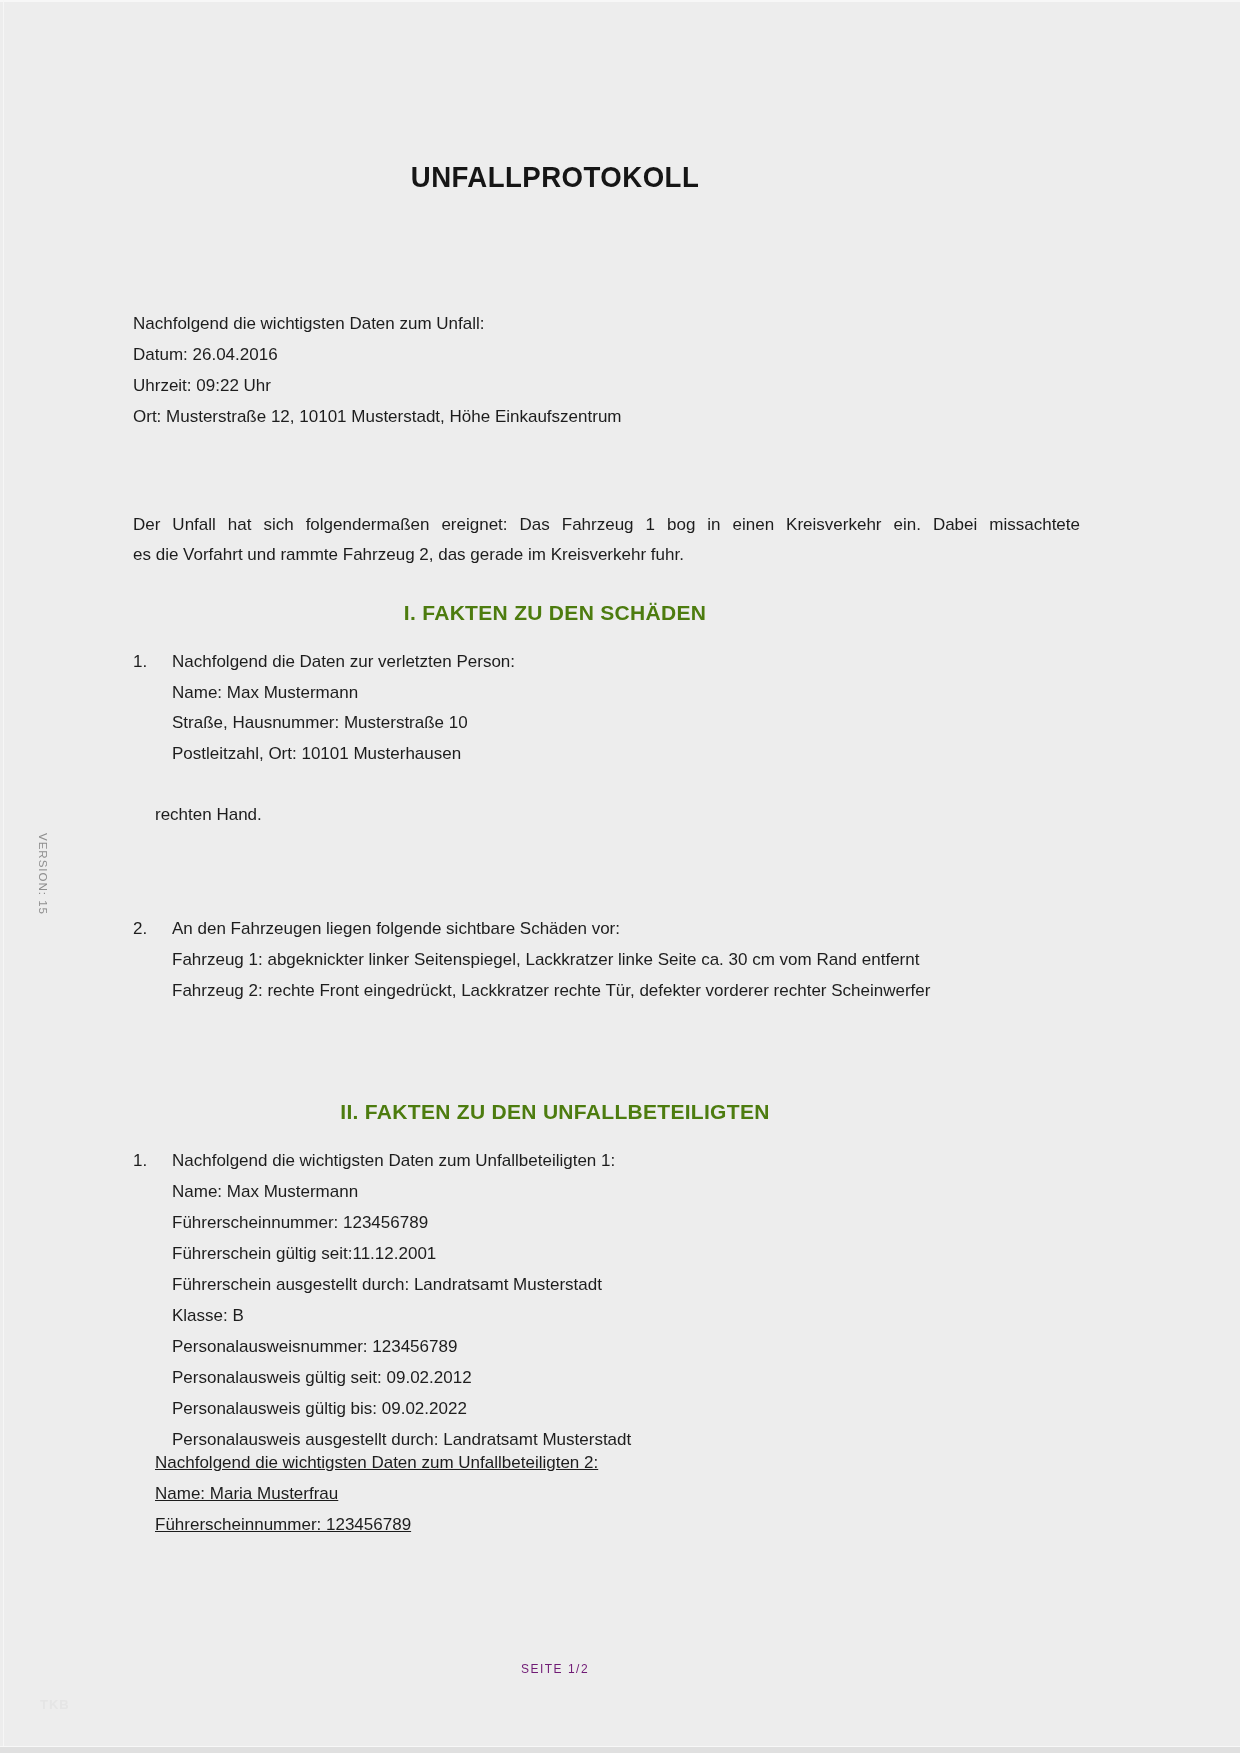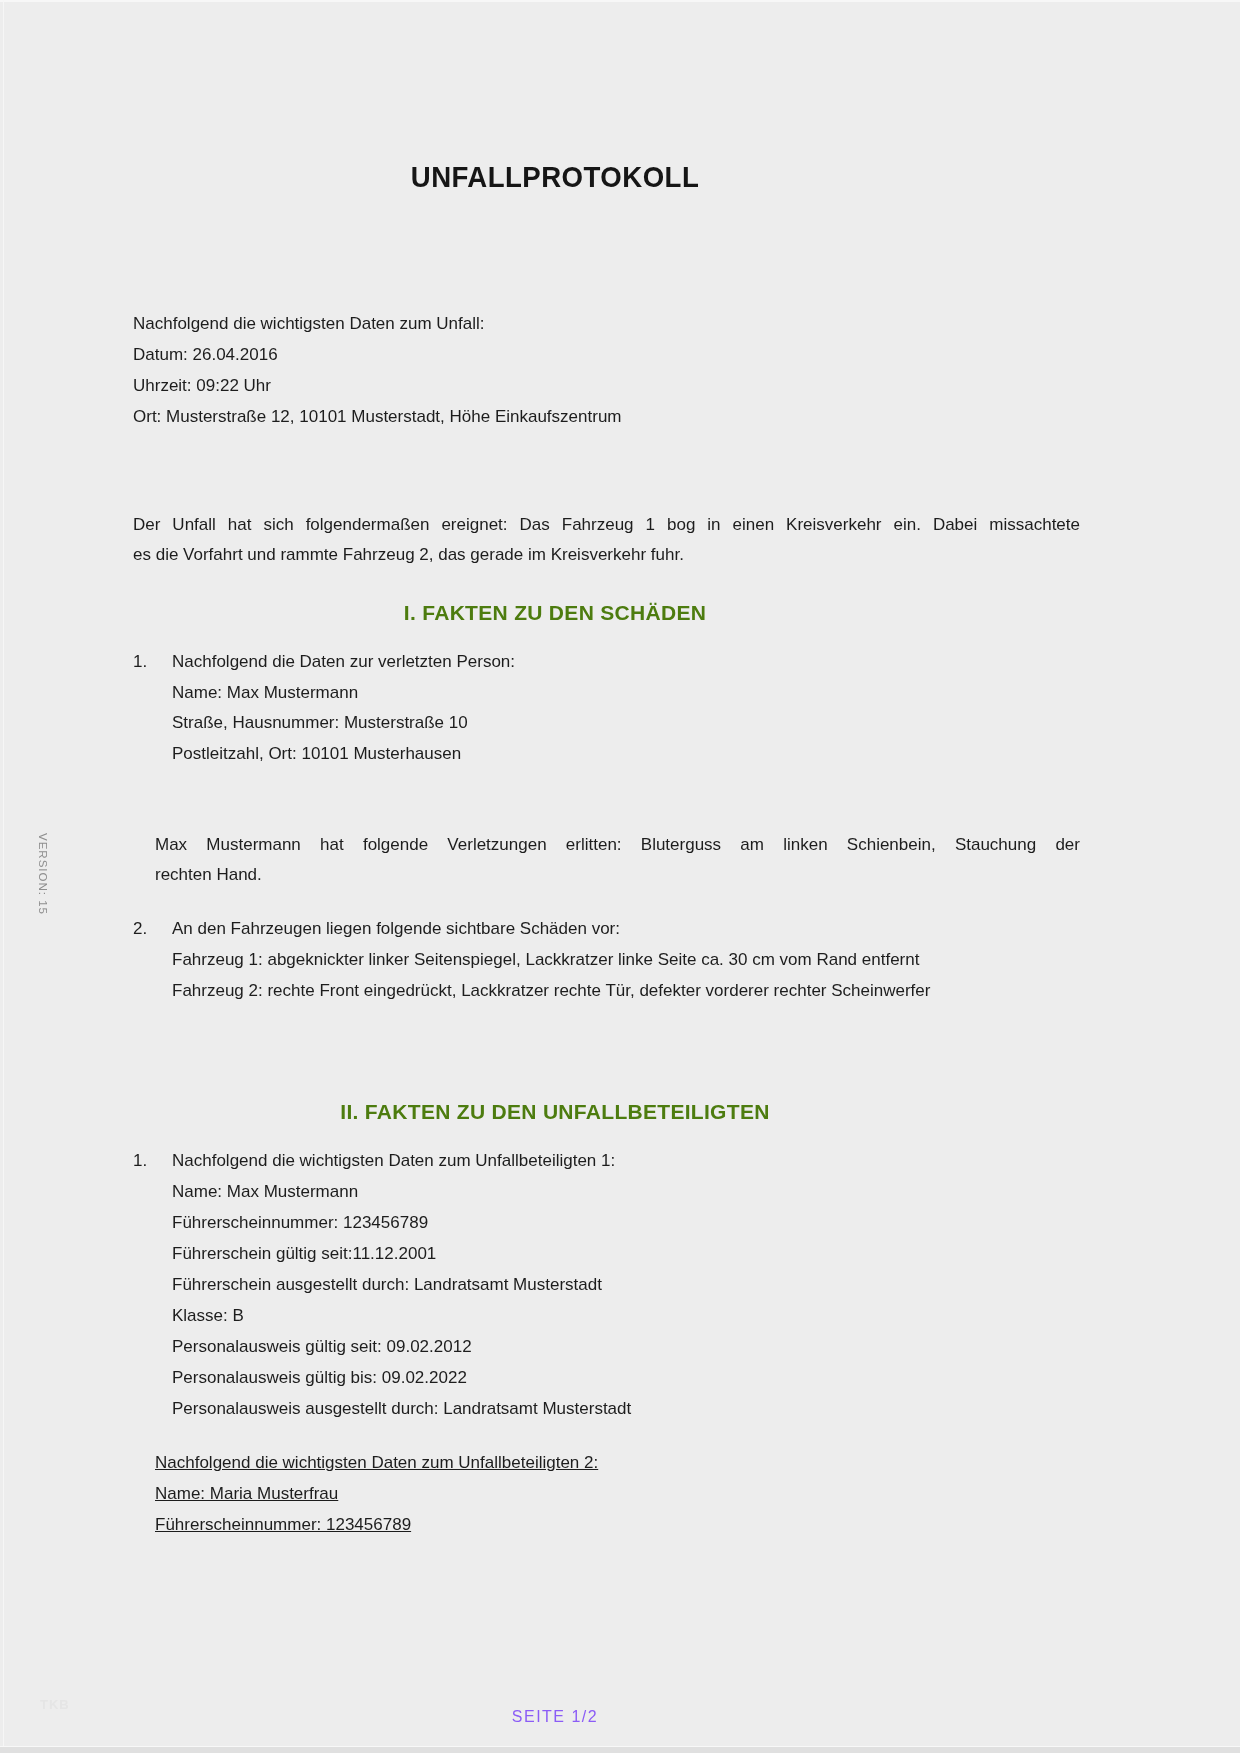--- a/index.html
+++ b/index.html
@@ -71,25 +71,24 @@
   .item-damages-vehicles { top: 913px; line-height: 31px; width: 947px; }
   .item-participant1     { top: 1145px; line-height: 31px; width: 947px; }
   .part2-block           { top: 1447px; left: 155px; line-height: 31px; width: 925px; text-decoration: underline; }
 
   .page-footer {
     position: absolute;
     left: 133px;
     width: 844px;
     top: 1662px;
     text-align: center;
-    font-size: 16px;
+    font-size: 12px;
     letter-spacing: 1.5px;
-    color: #8b5cf6;
+    color: #701a75;
     white-space: nowrap;
-    margin-top: 46px;
   }
   .version-label {
     position: absolute;
     left: 37px;
     top: 833px;
     writing-mode: vertical-rl;
     font-size: 11.5px;
     letter-spacing: 1px;
     color: #8f8f8f;
     white-space: nowrap;
@@ -135,21 +134,20 @@
     <span class="num">1.</span>
     <div class="item-body">
       <div>Nachfolgend die Daten zur verletzten Person:</div>
       <div>Name: Max Mustermann</div>
       <div>Straße, Hausnummer: Musterstraße 10</div>
       <div>Postleitzahl, Ort: 10101 Musterhausen</div>
     </div>
   </div>
 
   <div class="block para para-injuries">
-    <div class="jline">Max Mustermann hat folgende Verletzungen erlitten: Bluterguss am linken Schienbein, Stauchung der</div>
     <div class="lline">rechten Hand.</div>
   </div>
 
   <div class="item item-damages-vehicles">
     <span class="num">2.</span>
     <div class="item-body">
       <div>An den Fahrzeugen liegen folgende sichtbare Schäden vor:</div>
       <div>Fahrzeug 1: abgeknickter linker Seitenspiegel, Lackkratzer linke Seite ca. 30 cm vom Rand entfernt</div>
       <div>Fahrzeug 2: rechte Front eingedrückt, Lackkratzer rechte Tür, defekter vorderer rechter Scheinwerfer</div>
     </div>
@@ -159,20 +157,21 @@
 
   <div class="item item-participant1">
     <span class="num">1.</span>
     <div class="item-body">
       <div>Nachfolgend die wichtigsten Daten zum Unfallbeteiligten 1:</div>
       <div>Name: Max Mustermann</div>
       <div>Führerscheinnummer: 123456789</div>
       <div>Führerschein gültig seit:11.12.2001</div>
       <div>Führerschein ausgestellt durch: Landratsamt Musterstadt</div>
       <div>Klasse: B</div>
+      <div>Personalausweisnummer: 123456789</div>
       <div>Personalausweis gültig seit: 09.02.2012</div>
       <div>Personalausweis gültig bis: 09.02.2022</div>
       <div>Personalausweis ausgestellt durch: Landratsamt Musterstadt</div>
     </div>
   </div>
 
   <div class="block part2-block">
     <div>Nachfolgend die wichtigsten Daten zum Unfallbeteiligten 2:</div>
     <div>Name: Maria Musterfrau</div>
     <div>Führerscheinnummer: 123456789</div>

